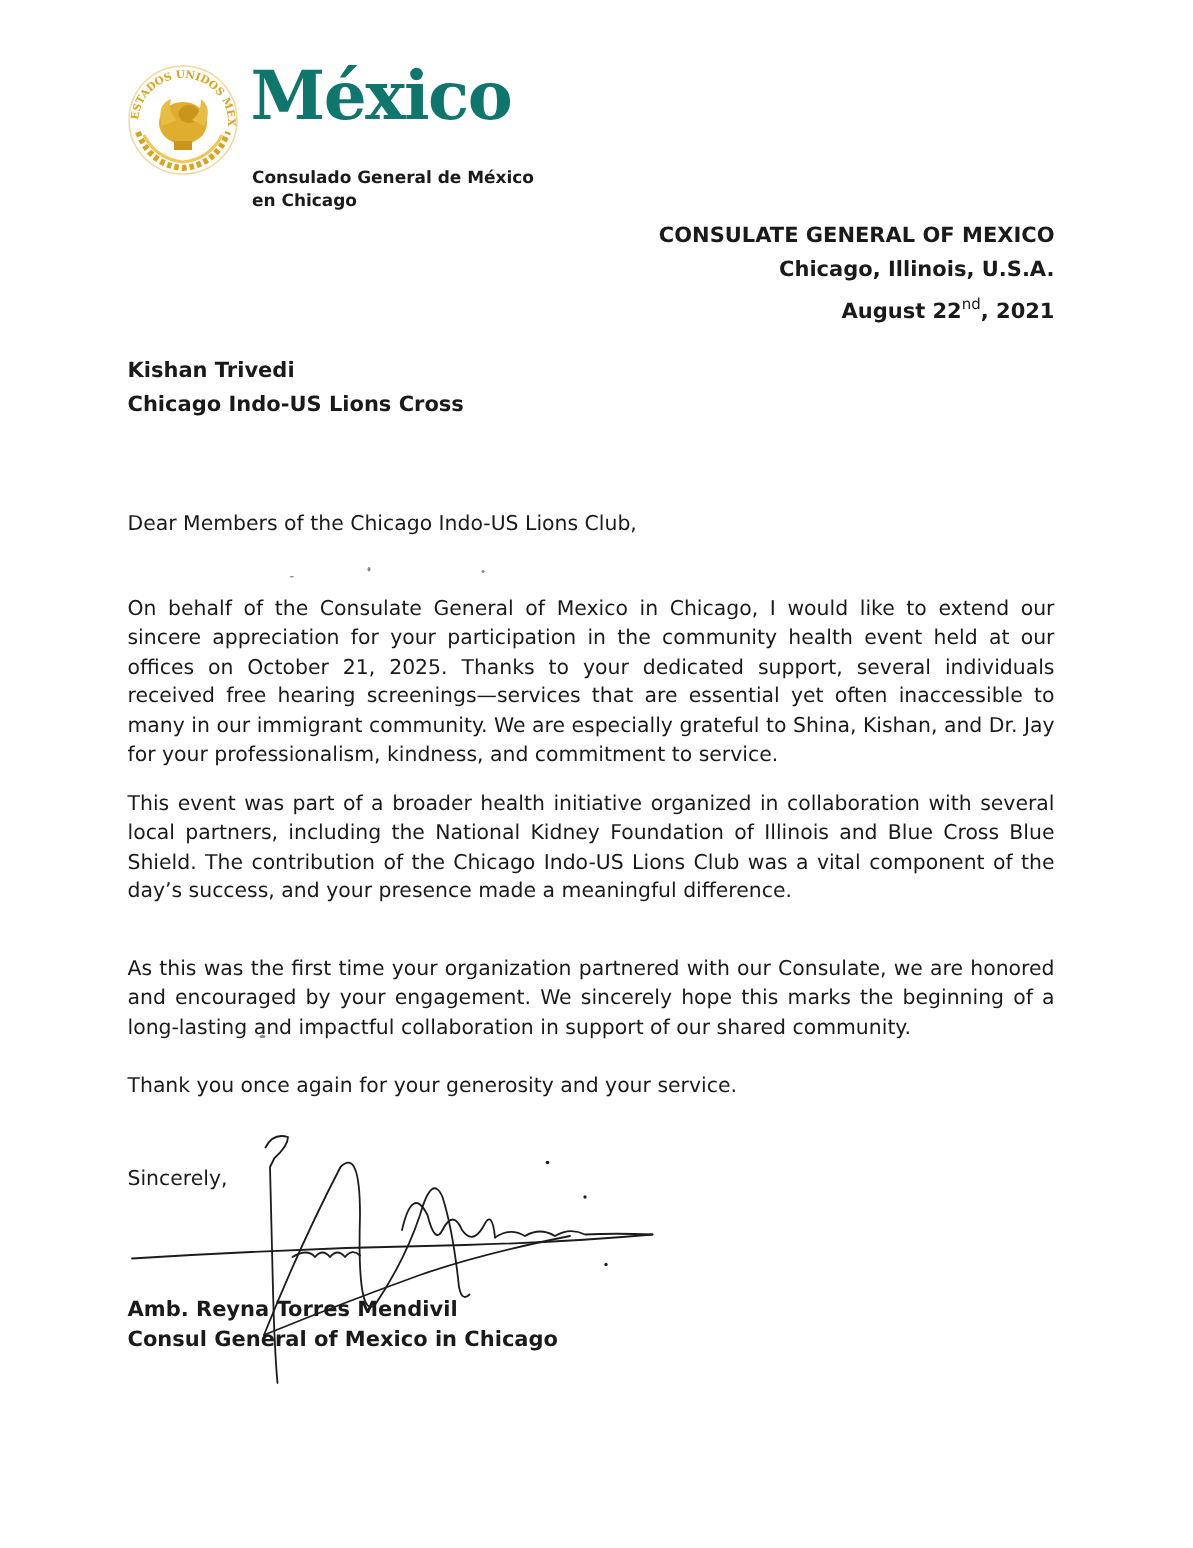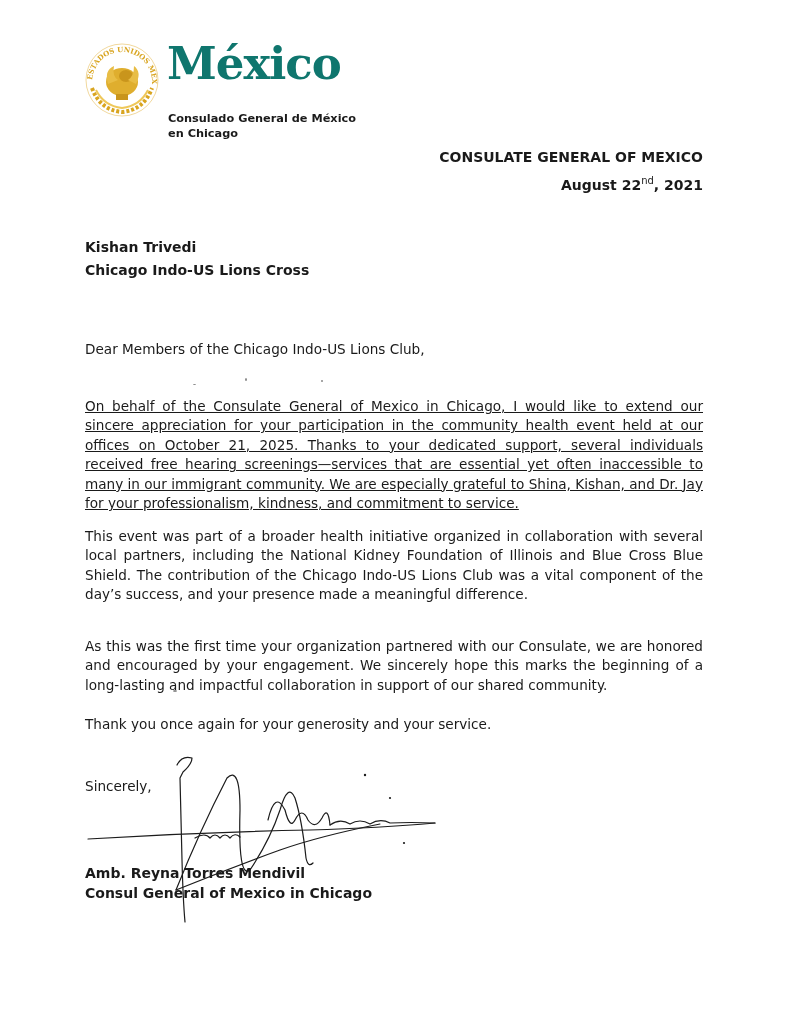--- a/index.html
+++ b/index.html
@@ -17,21 +17,21 @@
   
   .sender { position: absolute; right: 92px; top: 146px; text-align: right; font-weight: bold;
             font-size: 14px; line-height: 23px; }
   .sender sup { font-size: 10px; vertical-align: 6px; font-weight: normal; }
 
   
   .recipient { position: absolute; left: 85px; top: 236px; font-weight: bold; font-size: 14px; line-height: 23px; }
 
   .text { position: absolute; left: 85px; width: 618px; font-size: 13.6px; line-height: 19.4px; }
   .salutation { top: 340px; }
-  .p1 { top: 397px; text-align: justify; text-decoration: underline; }
+  .p1 { top: 397px; text-align: justify; }
   .p2 { top: 527px; text-align: justify; }
   .p3 { top: 637px; text-align: justify; }
   .thanks { top: 715px; }
   .closing { top: 777px; }
 
   .signer { position: absolute; left: 85px; top: 863px; font-weight: bold; font-size: 14px; line-height: 20px; }
 
   .signature { position: absolute; left: 80px; top: 750px; width: 380px; height: 180px; pointer-events: none; }
   .speck { position: absolute; background: #8a8a8a; border-radius: 50%; }
 </style>
@@ -62,20 +62,21 @@
     </svg>
   </div>
   <div class="brand-word">México</div>
   <div class="brand-sub">
     <div>Consulado General de México</div>
     <div>en Chicago</div>
   </div>
 
   <div class="sender">
     <div>CONSULATE GENERAL OF MEXICO</div>
+    <div>Chicago, Illinois, U.S.A.</div>
     <div><span>August 22</span><sup>nd</sup><span>, 2021</span></div>
   </div>
 
   <div class="recipient">
     <div>Kishan Trivedi</div>
     <div>Chicago Indo-US Lions Cross</div>
   </div>
 
   <div class="text salutation">Dear Members of the Chicago Indo-US Lions Club,</div>
   <div class="text p1">On behalf of the Consulate General of Mexico in Chicago, I would like to extend our sincere appreciation for your participation in the community health event held at our offices on October 21, 2025. Thanks to your dedicated support, several individuals received free hearing screenings—services that are essential yet often inaccessible to many in our immigrant community. We are especially grateful to Shina, Kishan, and Dr. Jay for your professionalism, kindness, and commitment to service.</div>

